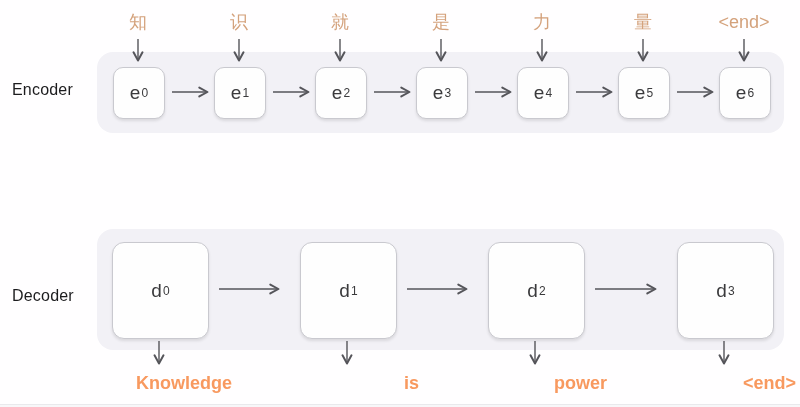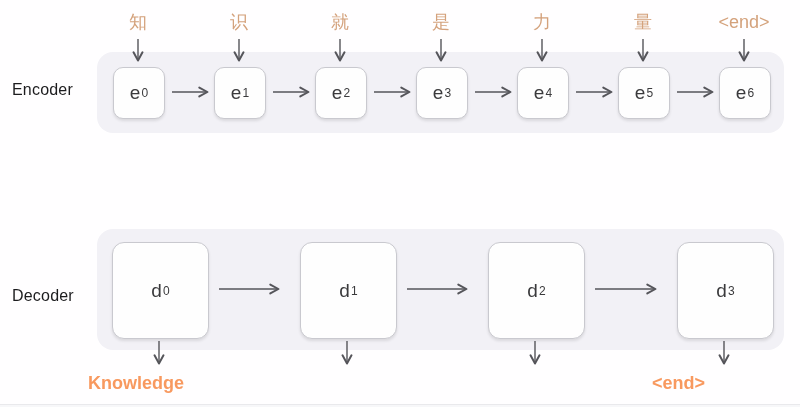--- a/index.html
+++ b/index.html
@@ -27,21 +27,21 @@
   .cell.small{width:50px;height:50px;border-radius:10px;top:67px;}
   .cell.big{width:95px;height:95px;border-radius:12px;top:242px;}
   .cell .base{font-size:19px;}
   .cell .sub{font-size:12px;vertical-align:-4px;margin-left:1px;}
   .in-label{
     position:absolute;top:10px;width:64px;text-align:center;
     font-size:18px;font-weight:500;color:var(--input_accent,#d4a27c);line-height:24px;
     white-space:nowrap;
   }
   .out-label{
-    position:absolute;top:372px;width:144px;text-align:left;
+    position:absolute;top:372px;width:144px;text-align:right;
     font-size:18px;font-weight:bold;color:var(--output_accent,#f8995f);line-height:22px;
     white-space:nowrap;
   }
   svg.arrows{position:absolute;left:0;top:0;pointer-events:none;}
   .bottom-divider{position:absolute;left:0;top:404px;width:800px;height:1px;background:#e9e9ec;}
   .bottom-strip{position:absolute;left:0;top:405px;width:800px;height:2px;background:#f7f7f9;}
 </style>
 </head>
 <body>
 
@@ -101,20 +101,22 @@
   <div class="cell big" style="left:488px">
       <span class="base">d</span>
       <span class="sub">2</span>
     </div>
   <div class="cell big" style="left:677px">
       <span class="base">d</span>
       <span class="sub">3</span>
     </div>
 
   <div class="out-label" style="left:88px">Knowledge</div>
+  <div class="out-label" style="left:275px">is</div>
+  <div class="out-label" style="left:463px">power</div>
   <div class="out-label" style="left:652px">&lt;end&gt;</div>
 
   <svg class="arrows" width="800" height="407" viewBox="0 0 800 407">
     <defs>
       <marker id="ah" markerWidth="10" markerHeight="10" refX="6.5" refY="4" orient="auto">
         <path d="M1,0.8 L6.8,4 L1,7.2" fill="none" stroke="#55555a" stroke-width="1.4" stroke-linecap="round" stroke-linejoin="round"></path>
       </marker>
     </defs>
     <g stroke="#55555a" stroke-width="1.4">
 

